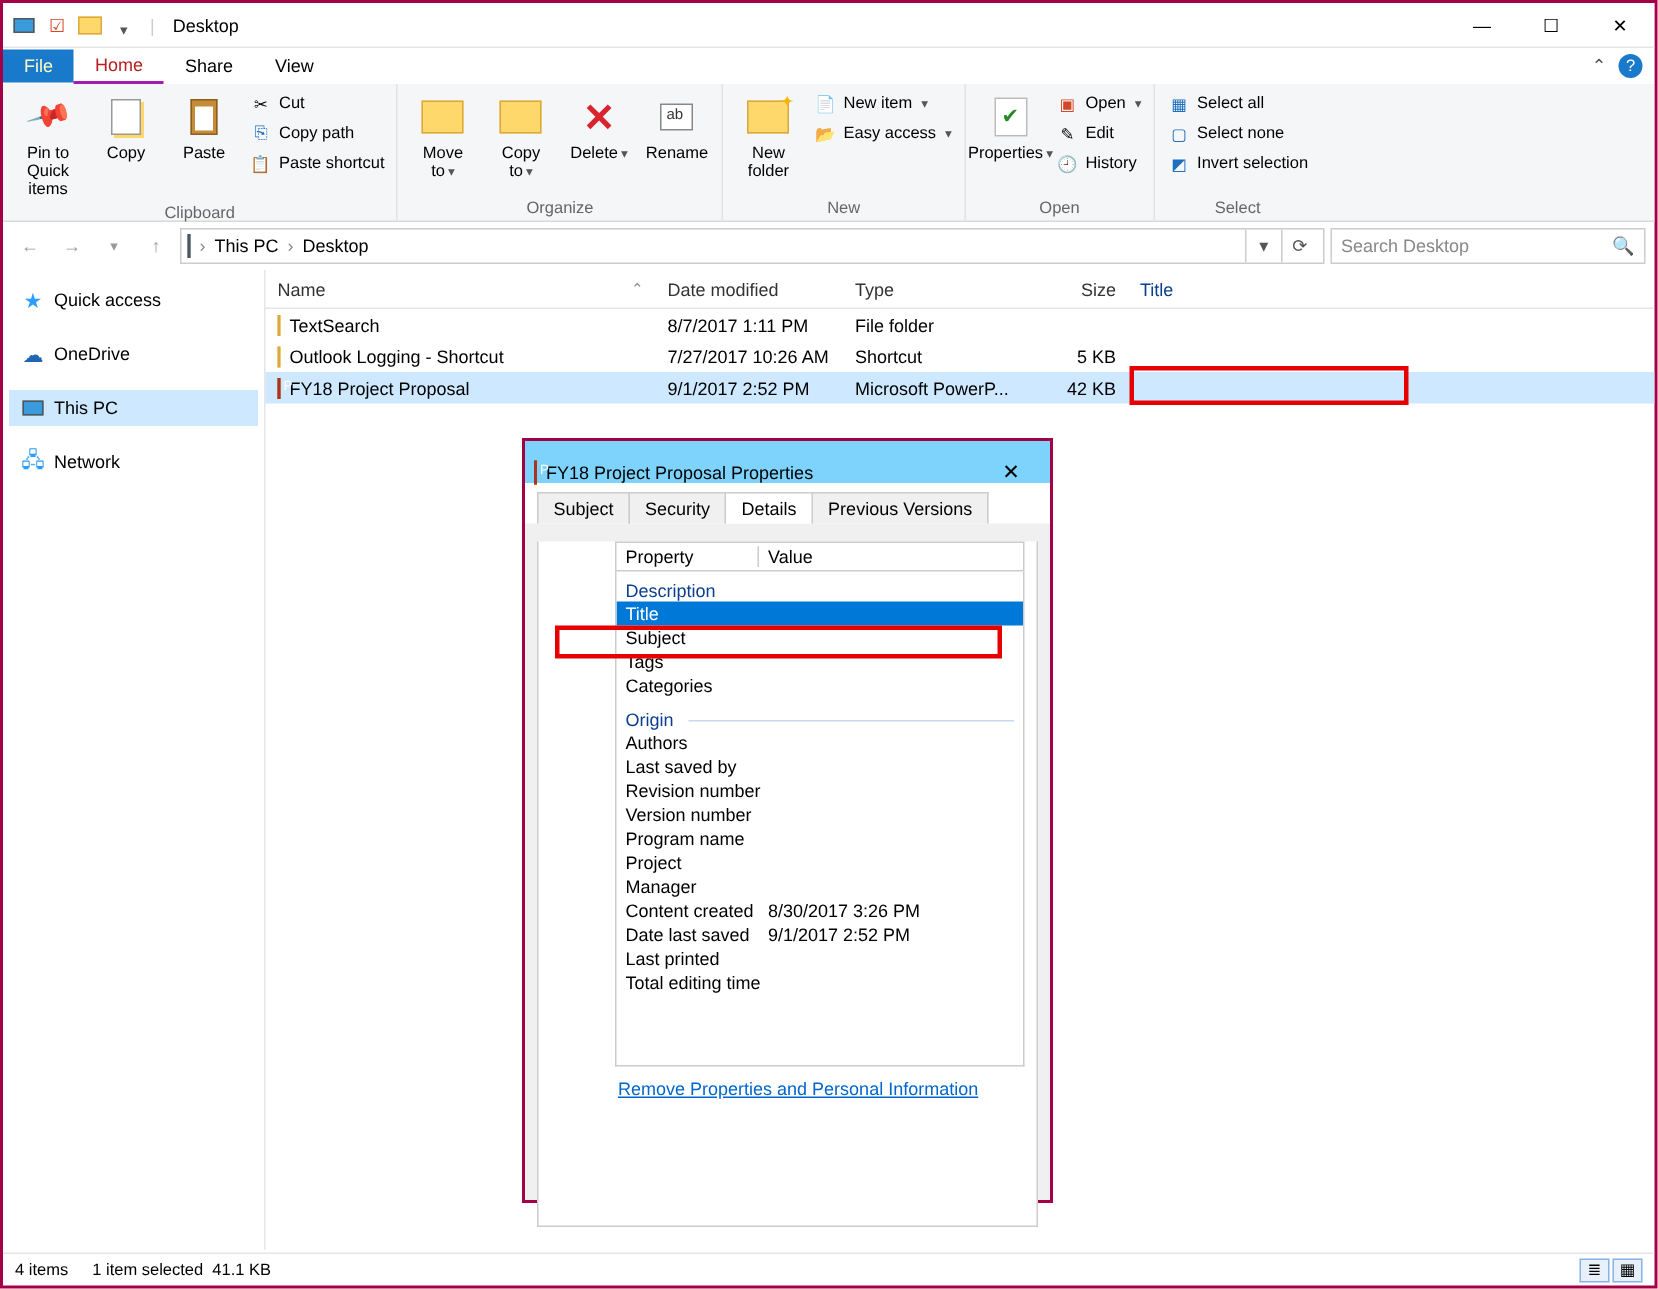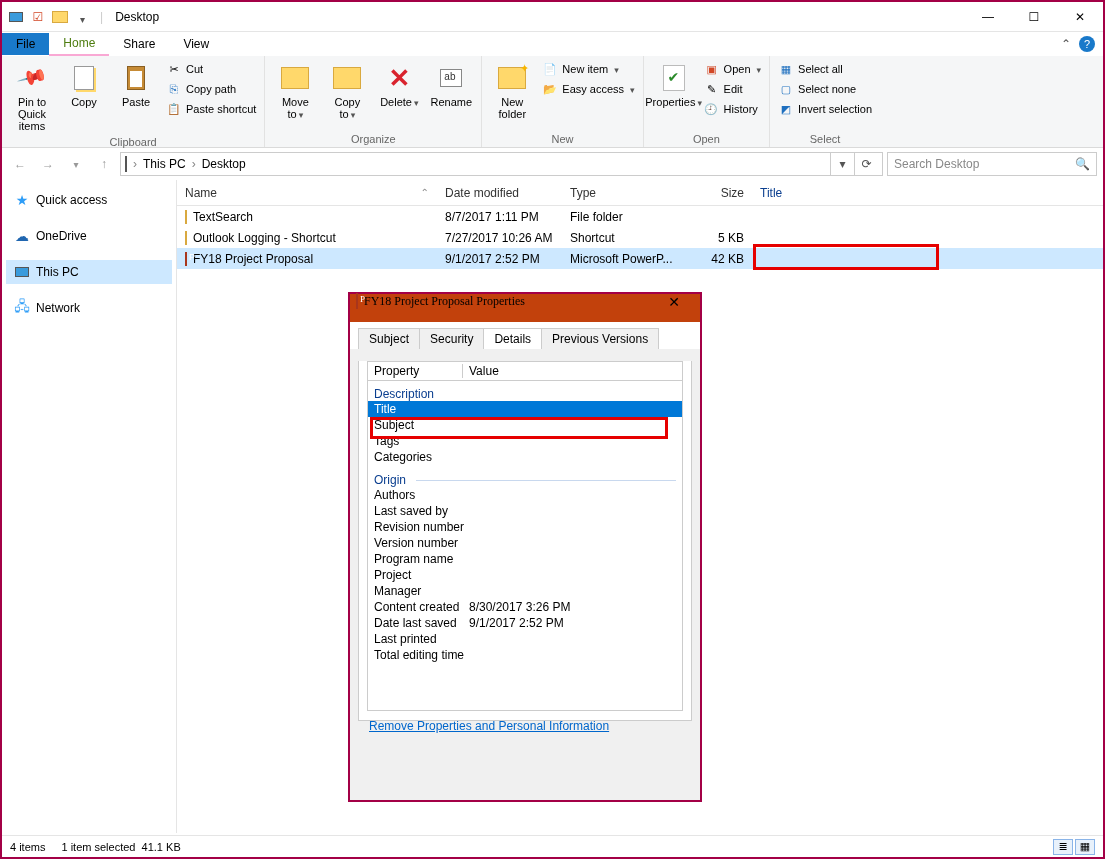--- a/index.html
+++ b/index.html
@@ -34,22 +34,22 @@
   }
   .chevron-down-icon { margin-left: 6px; border: none; width:10px; height:10px; }
   .chevron-down-icon::after { content: "▾"; font-size:10px; color:#555; }
   
   .ribbon-tabs {
     display:flex; align-items:center; height:24px; background:#fff;
   }
   .ribbon-tabs .tab {
     padding: 4px 14px; font-size:12px; cursor:default;
   }
-  .ribbon-tabs .tab.file { background:#1979ca; color:#000000; }
-  .ribbon-tabs .tab.active { border-bottom: 2px solid #f9a8d4; color:#4d7c0f; }
+  .ribbon-tabs .tab.file { background:#1979ca; color:#fef9c3; }
+  .ribbon-tabs .tab.active { border-bottom: 2px solid #a21caf; color:#b91c1c; }
   .ribbon-tabs .right { margin-left:auto; display:flex; align-items:center; padding-right:8px; gap:8px;}
   .help-icon { width:16px;height:16px;border-radius:50%; background:#1979ca; color:#fff; font-size:11px; display:flex;align-items:center;justify-content:center;}
   
   .ribbon {
     display:flex; background:#f5f6f7; border-bottom:1px solid #dadada; height:92px;
   }
   .ribbon-group {
     display:flex; flex-direction:column; padding:4px 6px 2px 6px; border-right:1px solid #e2e2e2;
   }
   .ribbon-group .group-content { display:flex; flex:1; align-items:flex-start; gap:4px; }
@@ -113,33 +113,34 @@
     display:flex; align-items:center; padding:0 8px; font-size:11px; gap:16px;
   }
   .statusbar .view-btns { margin-left:auto; display:flex; gap:2px;}
   .statusbar .view-btns div { width:20px;height:16px;border:1px solid #8ab4e8; background:#e8f1fb; display:flex;align-items:center;justify-content:center;}
   
   .dialog {
     position:absolute; top:290px; left:346px; width:354px; height:510px;
     background:#f0f0f0; border:2px solid #a30046; font-size:12px;
   }
   .dlg-title {
-    height:28px; display:flex; align-items:flex-start; padding:0 6px; background:#c2410c;font-family:Liberation Serif, serif;
+    height:28px; display:flex; align-items:flex-end; padding:0 6px; background:#7dd3fc;
   }
   .dlg-title .close { margin-left:auto; width:40px; text-align:center; font-size:14px;}
   .dlg-tabs {
     display:flex; background:#fff; padding:6px 8px 0 8px; gap:0; border-bottom:0;
   }
   .dlg-tabs .dtab {
     padding:3px 10px; font-size:12px; border:1px solid #ccc; border-bottom:none; background:#f0f0f0; margin-right:-1px;
   }
   .dlg-tabs .dtab.active { background:#fff; position:relative; z-index:2;}
   .dlg-body {
-    margin:12px 8px 8px 8px; background:#fff; border:1px solid #ccc; height:360px; position:relative;
+    margin:12px 8px 8px 8px; background:#fff; border:1px solid #ccc; height:457px; position:relative;
     border-top:none;
+    padding-left:43px;
   }
   .prop-header {
     display:flex; border:1px solid #ccc; margin:8px 8px 0 8px; height:20px; align-items:center;
   }
   .prop-header > div:first-child { width:95px; padding-left:6px; border-right:1px solid #ccc;}
   .prop-header > div:last-child { flex:1; padding-left:6px;}
   .prop-list {
     margin:0 8px; border:1px solid #ccc; border-top:none; height:330px; overflow-y:scroll; padding:2px 0;
   }
   .prop-row { display:flex; padding:1px 6px; font-size:12px;}

